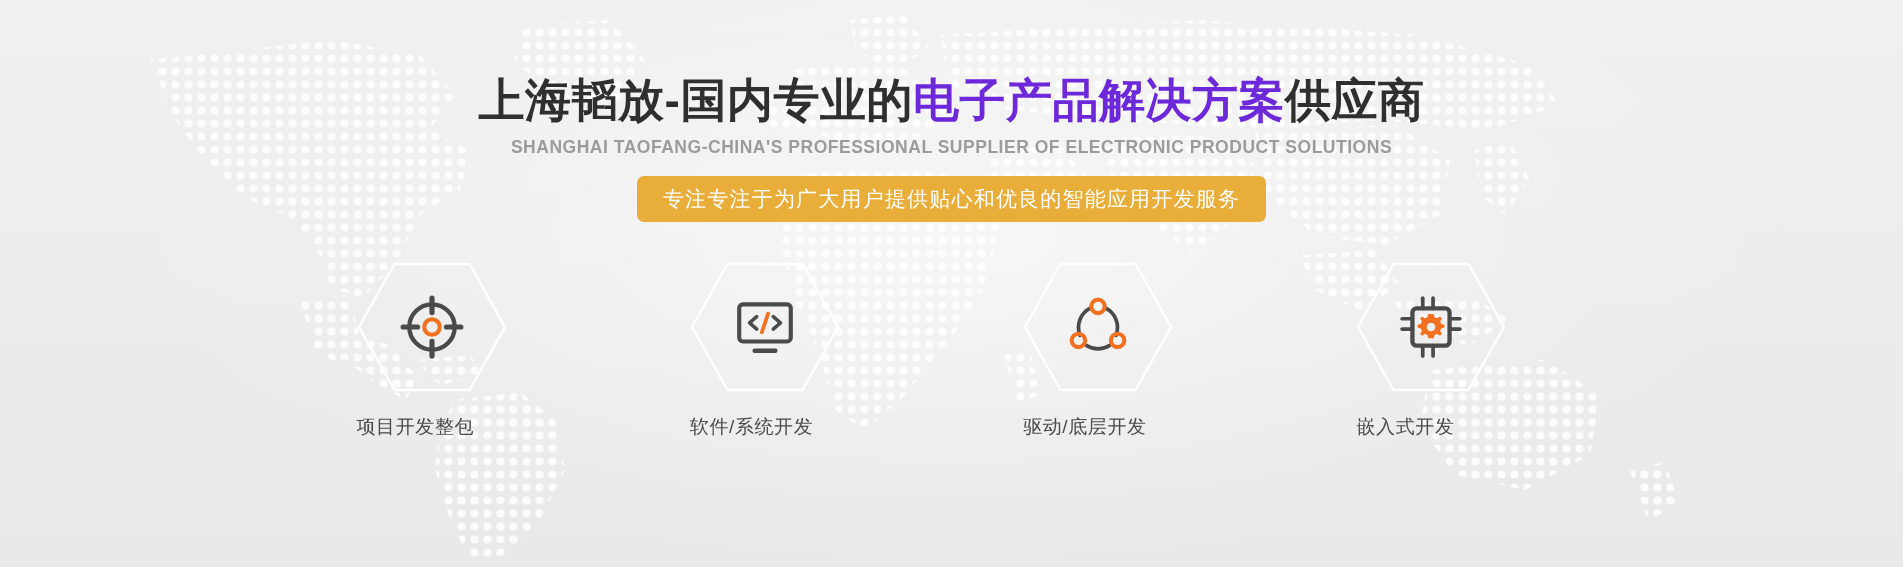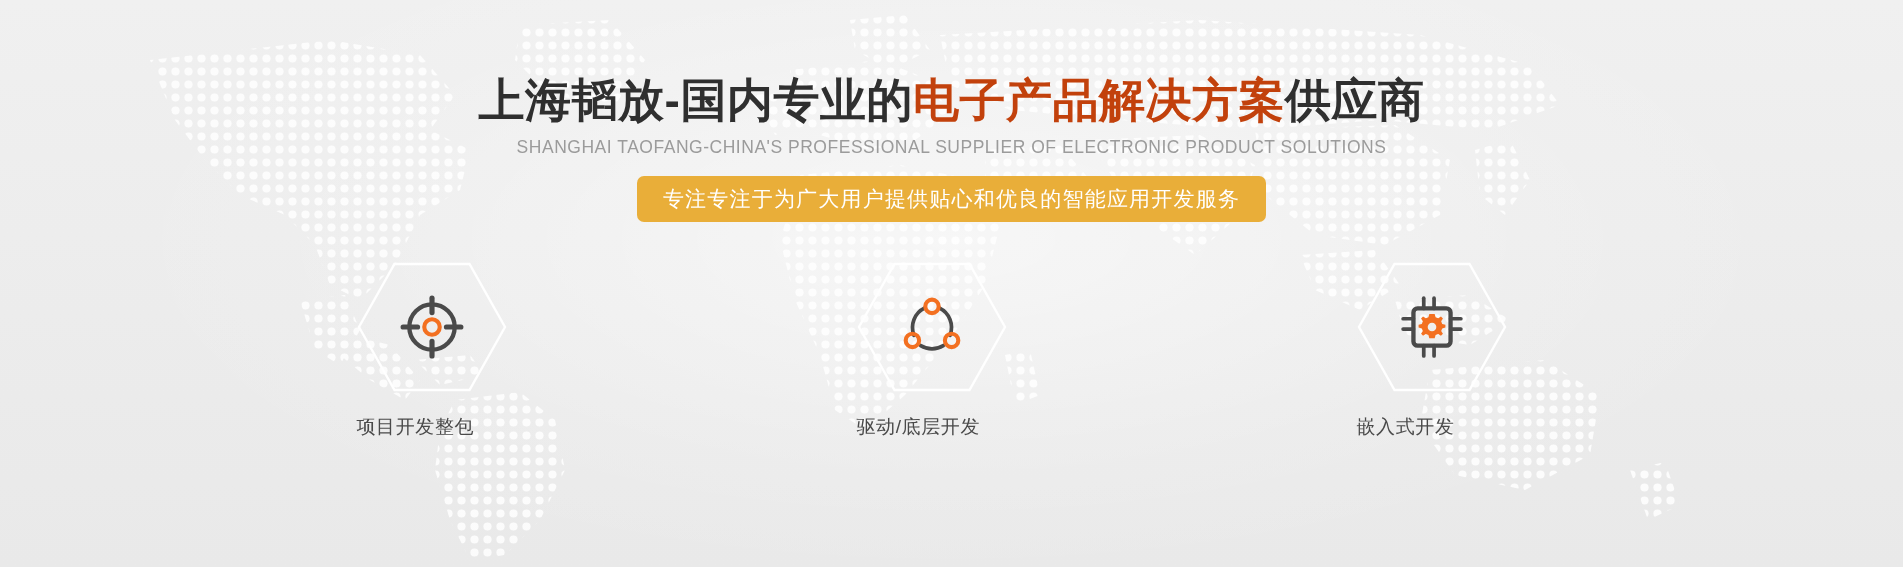--- a/index.html
+++ b/index.html
@@ -56,28 +56,28 @@
   }
 
   .headline {
     font-size: 46px;
     line-height: 1.14;
     font-weight: bold;
     color: #2f2f2f;
     letter-spacing: 0.5px;
     white-space: nowrap;
   }
-  .headline .hl-accent { color: #c2410c; }
+  .headline .hl-accent { color: #6d28d9; }
 
   .subhead {
     margin-top: 11px;
     font-size: 17.5px;
     letter-spacing: 0.52px;
     color: #9b9b9b;
-    font-weight: normal;
+    font-weight: bold;
     white-space: nowrap;
   }
 
   .badge-row {
     margin-top: 18px;
     display: flex;
     justify-content: center;
     align-items: flex-end;
   }
   .badge {
@@ -230,20 +230,35 @@
           <line x1="32" y1="46" x2="32" y2="60" stroke="#4a4a4a" stroke-width="5" stroke-linecap="round"></line>
           <line x1="4" y1="32" x2="18" y2="32" stroke="#4a4a4a" stroke-width="5" stroke-linecap="round"></line>
           <line x1="46" y1="32" x2="60" y2="32" stroke="#4a4a4a" stroke-width="5" stroke-linecap="round"></line>
           <circle cx="32" cy="32" r="7.5" fill="none" stroke="#f37021" stroke-width="4"></circle>
         </svg>
       </div>
       <div class="service-label">项目开发整包</div>
     </div>
 
 
+    <div class="service">
+      <div class="hex-wrap">
+        <svg class="hex-outline" viewBox="0 0 150 130">
+          <polygon points="37.5,2 112.5,2 148,65 112.5,128 37.5,128 2,65" fill="none" stroke="#ffffff" stroke-width="2.4"></polygon>
+        </svg>
+        <svg class="glyph" viewBox="0 0 64 64">
+          <rect x="7" y="10" width="50" height="36" rx="3.5" fill="none" stroke="#4a4a4a" stroke-width="4"></rect>
+          <line x1="22" y1="55" x2="42" y2="55" stroke="#4a4a4a" stroke-width="4.4" stroke-linecap="round"></line>
+          <polyline points="24,22 17,28 24,34" fill="none" stroke="#4a4a4a" stroke-width="3.4" stroke-linecap="round" stroke-linejoin="round"></polyline>
+          <polyline points="40,22 47,28 40,34" fill="none" stroke="#4a4a4a" stroke-width="3.4" stroke-linecap="round" stroke-linejoin="round"></polyline>
+          <line x1="35" y1="19" x2="29" y2="37" stroke="#f37021" stroke-width="3.6" stroke-linecap="round"></line>
+        </svg>
+      </div>
+      <div class="service-label">软件/系统开发</div>
+    </div>
 
     <div class="service">
       <div class="hex-wrap">
         <svg class="hex-outline" viewBox="0 0 150 130">
           <polygon points="37.5,2 112.5,2 148,65 112.5,128 37.5,128 2,65" fill="none" stroke="#ffffff" stroke-width="2.4"></polygon>
         </svg>
         <svg class="glyph" viewBox="0 0 64 64">
           <path d="M14.5,40 A21,21 0 0 1 25,13.5" fill="none" stroke="#4a4a4a" stroke-width="3.6" stroke-linecap="round"></path>
           <path d="M39,13.5 A21,21 0 0 1 49.5,40" fill="none" stroke="#4a4a4a" stroke-width="3.6" stroke-linecap="round"></path>
           <path d="M21,50 A21,21 0 0 0 43,50" fill="none" stroke="#4a4a4a" stroke-width="3.6" stroke-linecap="round"></path>

